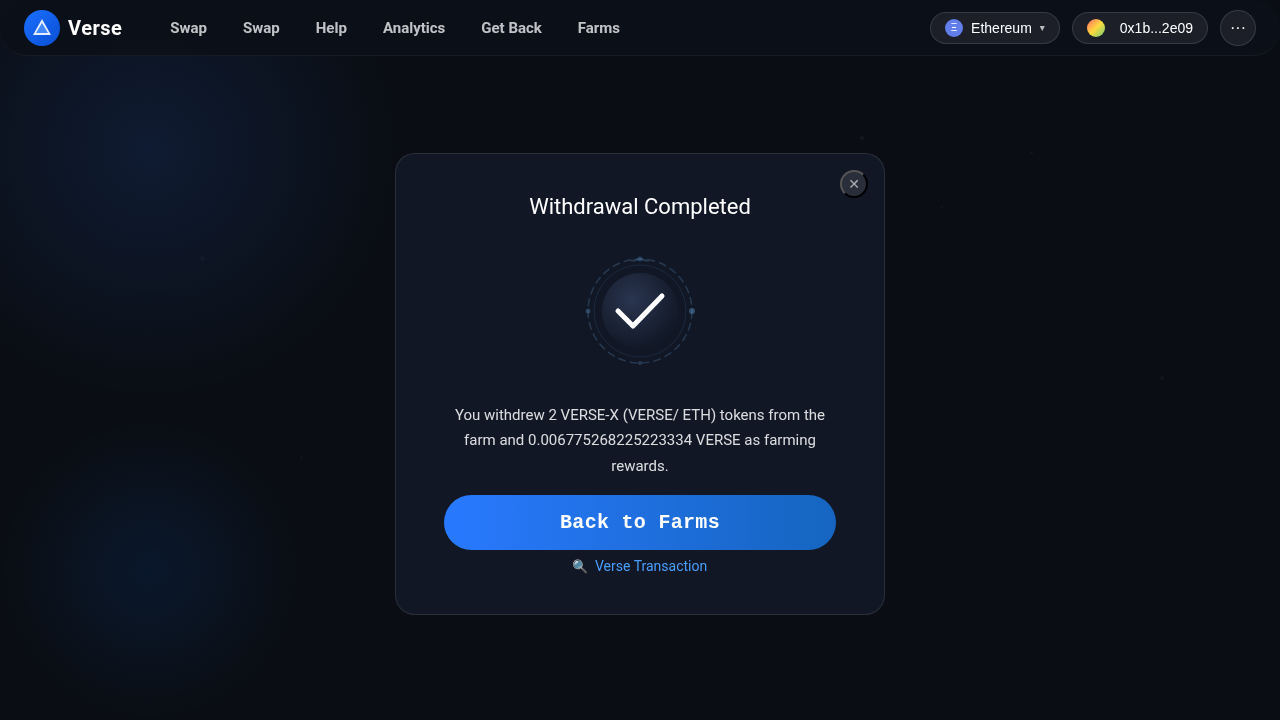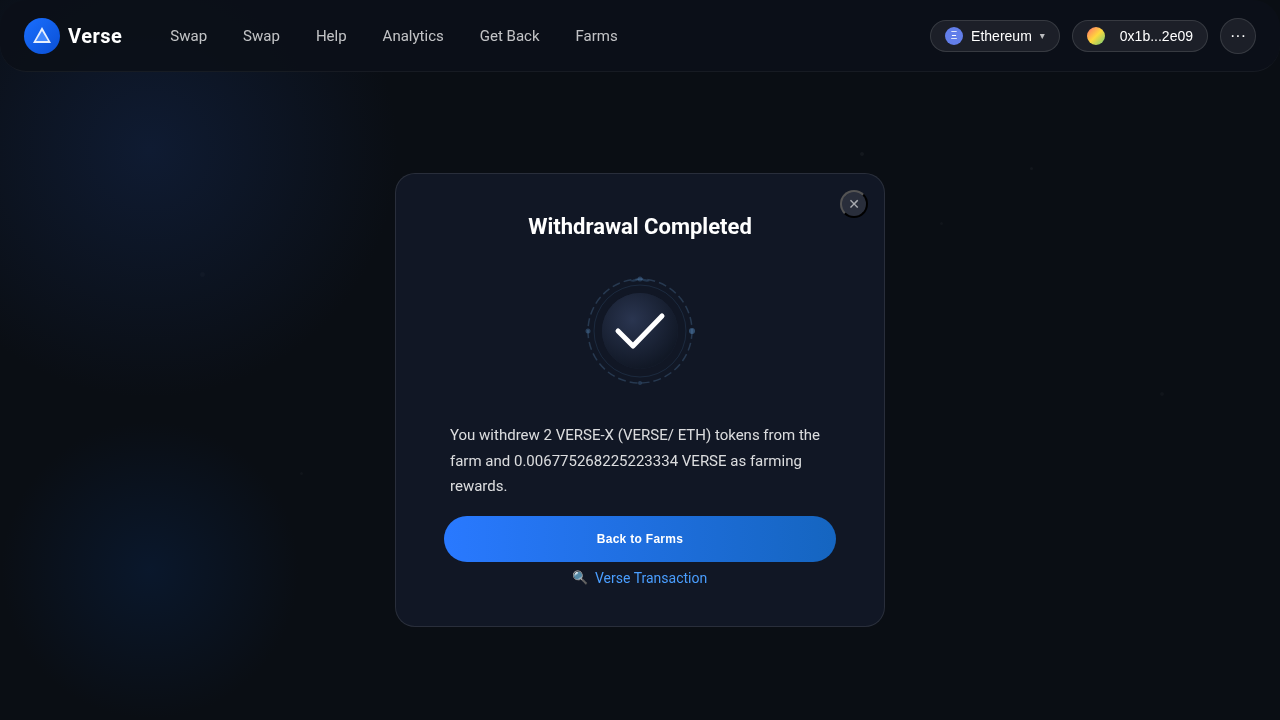--- a/index.html
+++ b/index.html
@@ -36,21 +36,21 @@
       pointer-events: none;
     }
 
     
     .navbar {
       position: relative;
       z-index: 10;
       display: flex;
       align-items: center;
       padding: 16px 24px;
-      height: 72px;
+      height: 56px;
       background: rgba(12, 16, 24, 0.95);
       border-bottom: 1px solid rgba(255,255,255,0.05);
       border-radius: 27px;
     }
 
     .logo-area {
       display: flex;
       align-items: center;
       gap: 8px;
       margin-right: 32px;
@@ -81,21 +81,21 @@
       gap: 4px;
       flex: 1;
     }
 
     .nav-link {
       color: rgba(255,255,255,0.75);
       text-decoration: none;
       padding: 8px 16px;
       border-radius: 8px;
       font-size: 15px;
-      font-weight: 400;
+      font-weight: 700;
       cursor: pointer;
       transition: all 0.2s;
     }
 
     .nav-right {
       display: flex;
       align-items: center;
       gap: 12px;
     }
 
@@ -205,57 +205,59 @@
       align-items: center;
       justify-content: center;
       color: rgba(255,255,255,0.6);
       cursor: pointer;
       font-size: 14px;
     }
 
     .modal-title {
       color: white;
       font-size: 22px;
-      font-weight: 700;
+      font-weight: 400;
       margin-bottom: 32px;
     }
 
     
     .success-icon {
       width: 120px;
       height: 120px;
       position: relative;
       margin-bottom: 32px;
     }
 
     .success-icon svg {
       width: 100%;
       height: 100%;
     }
 
     .modal-description {
       color: rgba(255,255,255,0.85);
       font-size: 15px;
+      text-align: center;
       line-height: 1.7;
       margin-bottom: 16px;
       max-width: 380px;
     }
 
     .back-to-farms-btn {
       width: 100%;
       padding: 16px;
       background: linear-gradient(90deg, #2979ff, #1565c0);
       border: none;
       border-radius: 50px;
       color: white;
-      font-size: 12px;
+      font-size: 20px;
       font-weight: 600;
       cursor: pointer;
       margin-bottom: 8px;
       letter-spacing: 0.3px;
+      font-family: Liberation Mono, monospace;
     }
 
     .view-transaction-link {
       display: flex;
       align-items: center;
       gap: 6px;
       color: #4a9eff;
       font-size: 14px;
       cursor: pointer;
       text-decoration: none;

